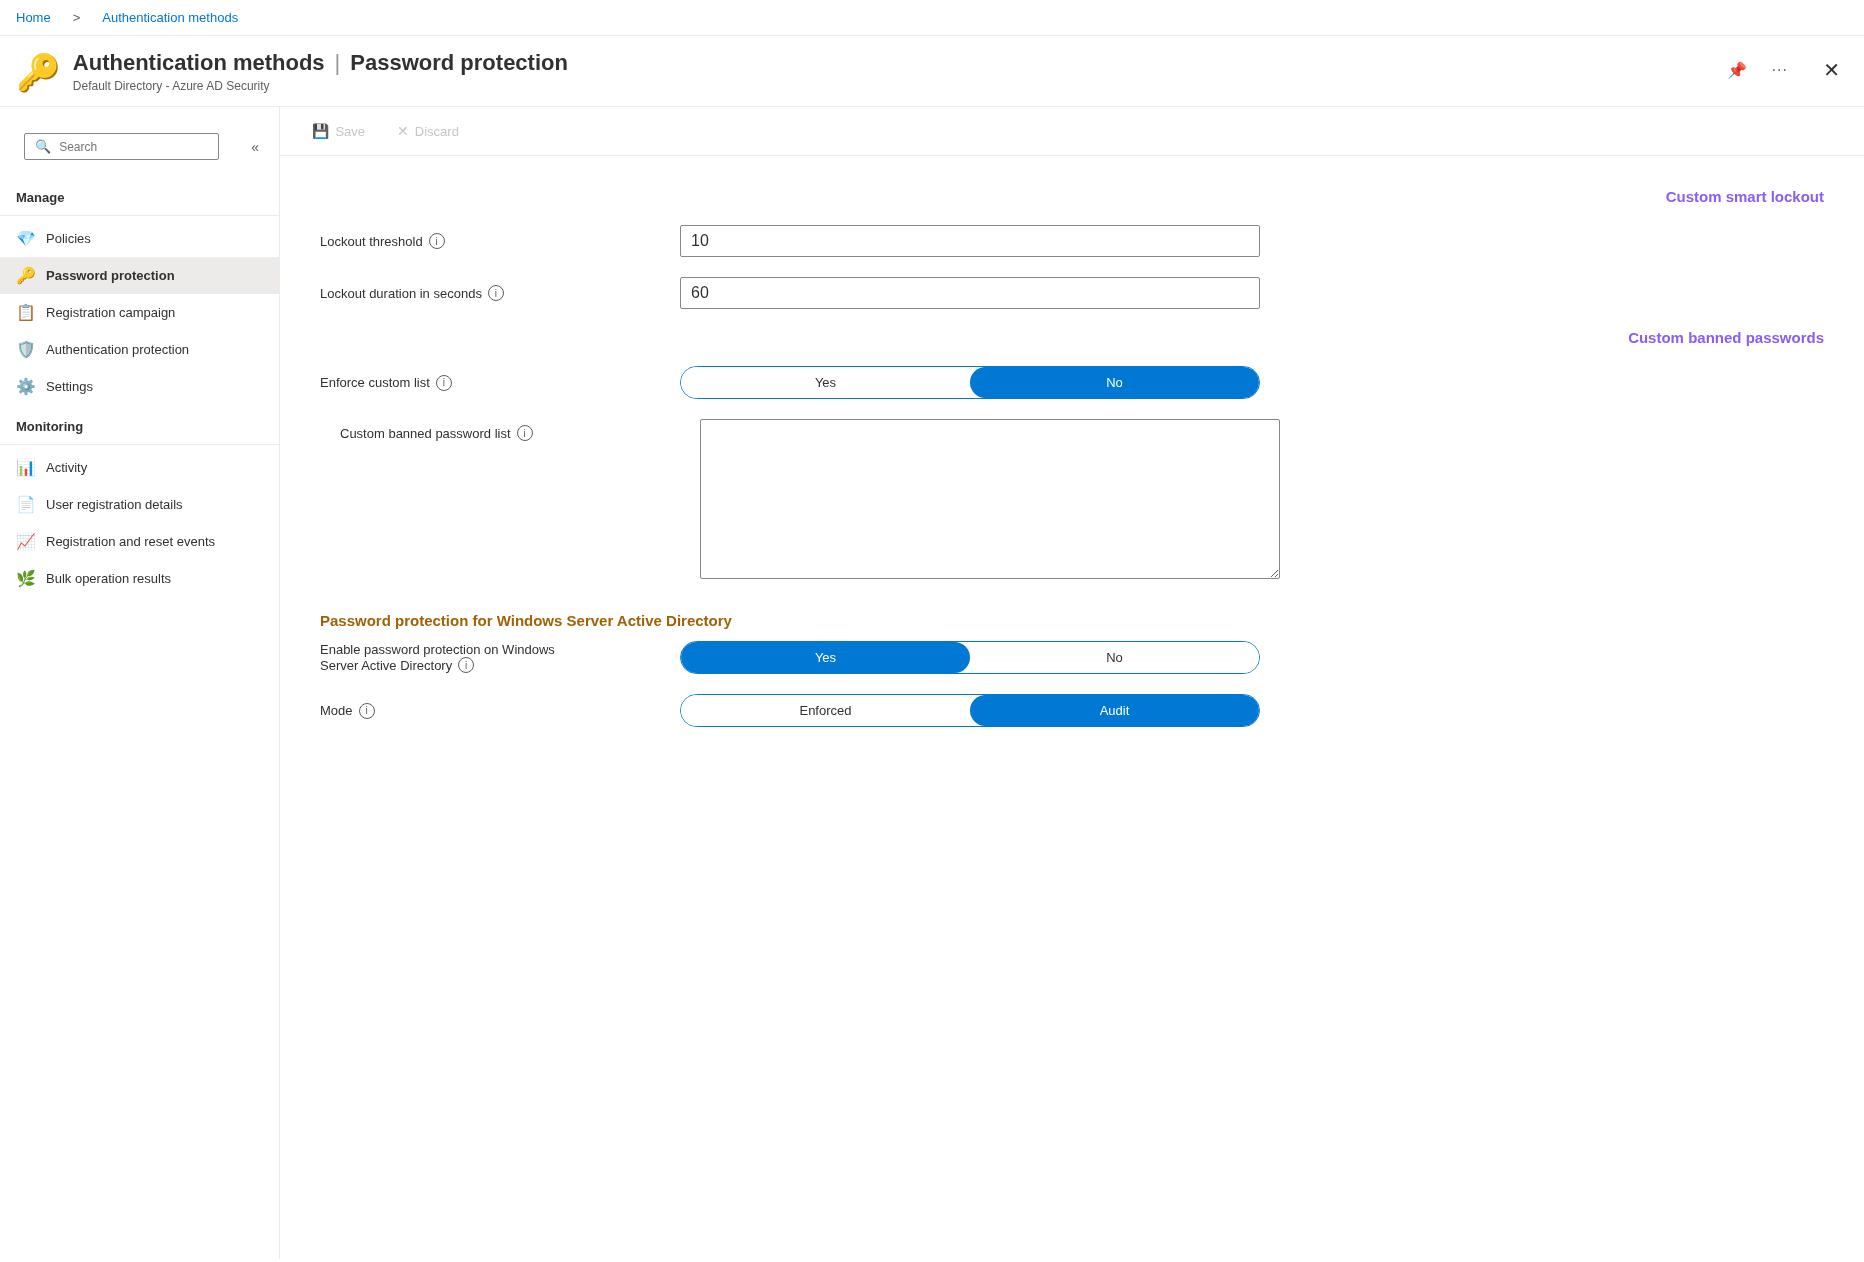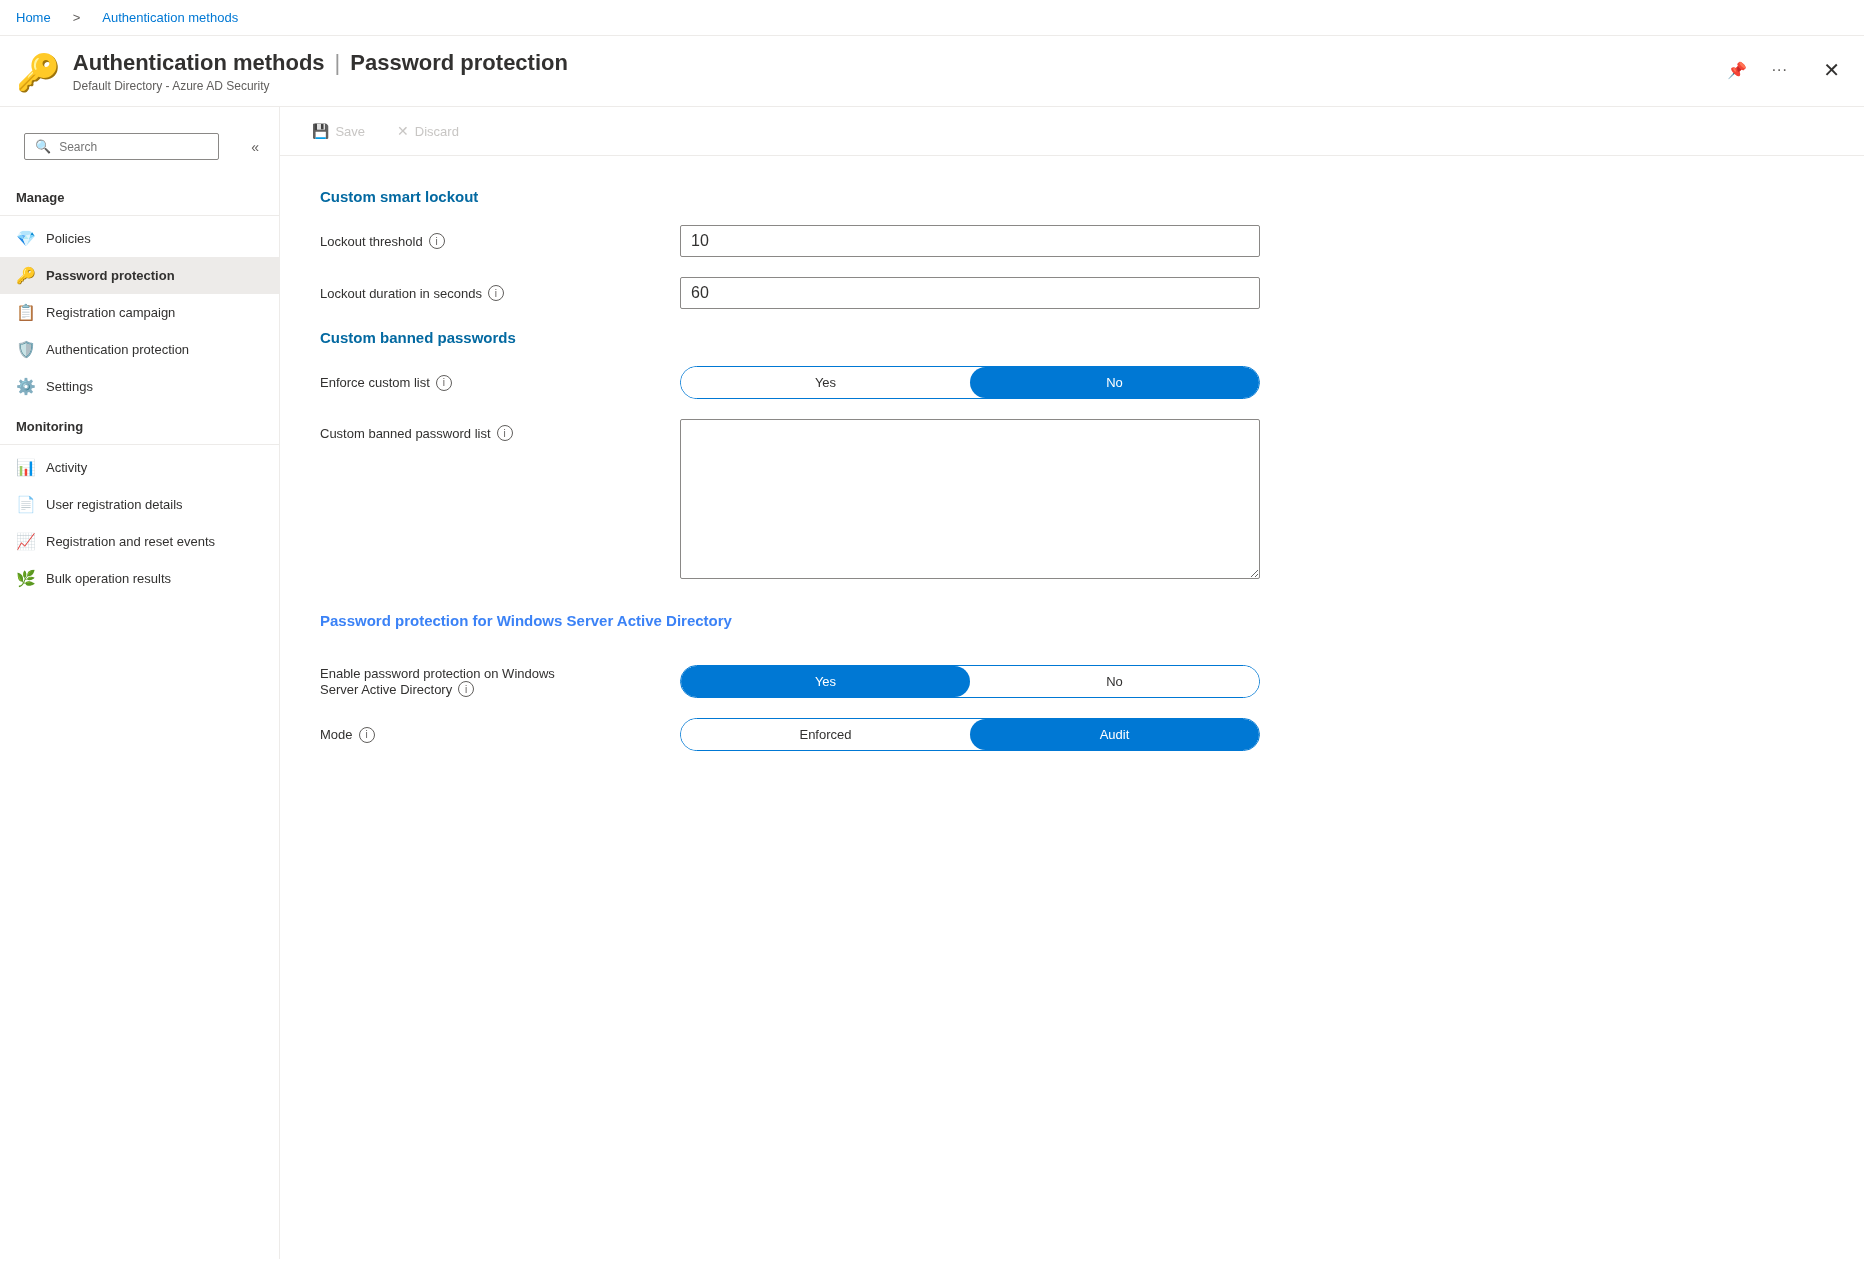--- a/index.html
+++ b/index.html
@@ -36,37 +36,37 @@
 
     
     .content { flex: 1; overflow-y: auto; padding: 0; }
     .toolbar { display: flex; align-items: center; padding: 10px 24px; border-bottom: 1px solid #edebe9; gap: 16px; }
     .toolbar-btn { display: flex; align-items: center; gap: 6px; background: none; border: none; cursor: pointer; color: #605e5c; font-size: 13px; padding: 6px 8px; }
     .toolbar-btn.disabled { color: #c8c6c4; cursor: default; }
     .toolbar-btn .btn-icon { font-size: 14px; }
 
     .content-body { padding: 32px 40px; }
 
-    .section-title { font-size: 15px; font-weight: 600; color: #0369a1; margin-bottom: 20px; }
+    .section-title { font-size: 15px; font-weight: 600; color: #8b5cf6; margin-bottom: 20px; text-align: right; }
 
     .form-row { display: flex; align-items: center; margin-bottom: 20px; }
     .form-label { flex: 0 0 360px; display: flex; align-items: center; gap: 6px; font-size: 13px; color: #323130; }
     .form-label .info-icon { color: #605e5c; font-size: 12px; border: 1px solid #605e5c; border-radius: 50%; width: 16px; height: 16px; display: flex; align-items: center; justify-content: center; font-size: 10px; cursor: help; flex-shrink: 0; }
 
     .form-control-input { flex: 1; max-width: 580px; }
     .form-control-input input { width: 100%; border: 1px solid #8a8886; border-radius: 2px; padding: 6px 10px; font-size: 16px; outline: none; background: #fff; color: #323130; }
 
     .toggle-group { display: flex; border-radius: 20px; border: 1px solid #0078d4; overflow: hidden; max-width: 580px; flex: 1; }
     .toggle-btn { flex: 1; padding: 8px 20px; border: none; cursor: pointer; font-size: 13px; background: #fff; color: #323130; text-align: center; }
     .toggle-btn.active { background: #0078d4; color: #fff; border-radius: 18px; }
 
     .textarea-control { flex: 1; max-width: 580px; }
     .textarea-control textarea { width: 100%; height: 160px; border: 1px solid #8a8886; border-radius: 2px; padding: 8px 10px; font-size: 13px; outline: none; resize: vertical; background: #fff; color: #323130; }
 
-    .subsection-title { font-size: 15px; font-weight: 600; color: #3b82f6; margin-bottom: 36px; margin-top: 30px; }
+    .subsection-title { font-size: 15px; font-weight: 600; color: #a16207; margin-bottom: 12px; margin-top: 30px; }
 
     .multi-line-label { display: flex; flex-direction: column; }
     .multi-line-label .label-main { display: flex; align-items: center; gap: 6px; }
 
     .close-btn { background: none; border: none; cursor: pointer; font-size: 20px; color: #323130; padding: 4px 8px; margin-left: 8px; }
 
     .search-row { display: flex; align-items: center; gap: 8px; margin: 8px 12px; }
   </style>
 </head>
 <body>
@@ -193,21 +193,21 @@
         <div class="form-label">
           <span>Enforce custom list</span>
           <span class="info-icon" title="Info">i</span>
         </div>
         <div class="toggle-group">
           <button class="toggle-btn">Yes</button>
           <button class="toggle-btn active">No</button>
         </div>
       </div>
 
-      <div class="form-row" style="align-items: flex-start;">
+      <div class="form-row" style="align-items: flex-start; margin-left: 20px;">
         <div class="form-label" style="padding-top: 6px;">
           <span>Custom banned password list</span>
           <span class="info-icon" title="Info">i</span>
         </div>
         <div class="textarea-control">
           <textarea style=""></textarea>
         </div>
       </div>
 
       <div class="subsection-title">Password protection for Windows Server Active Directory</div>

